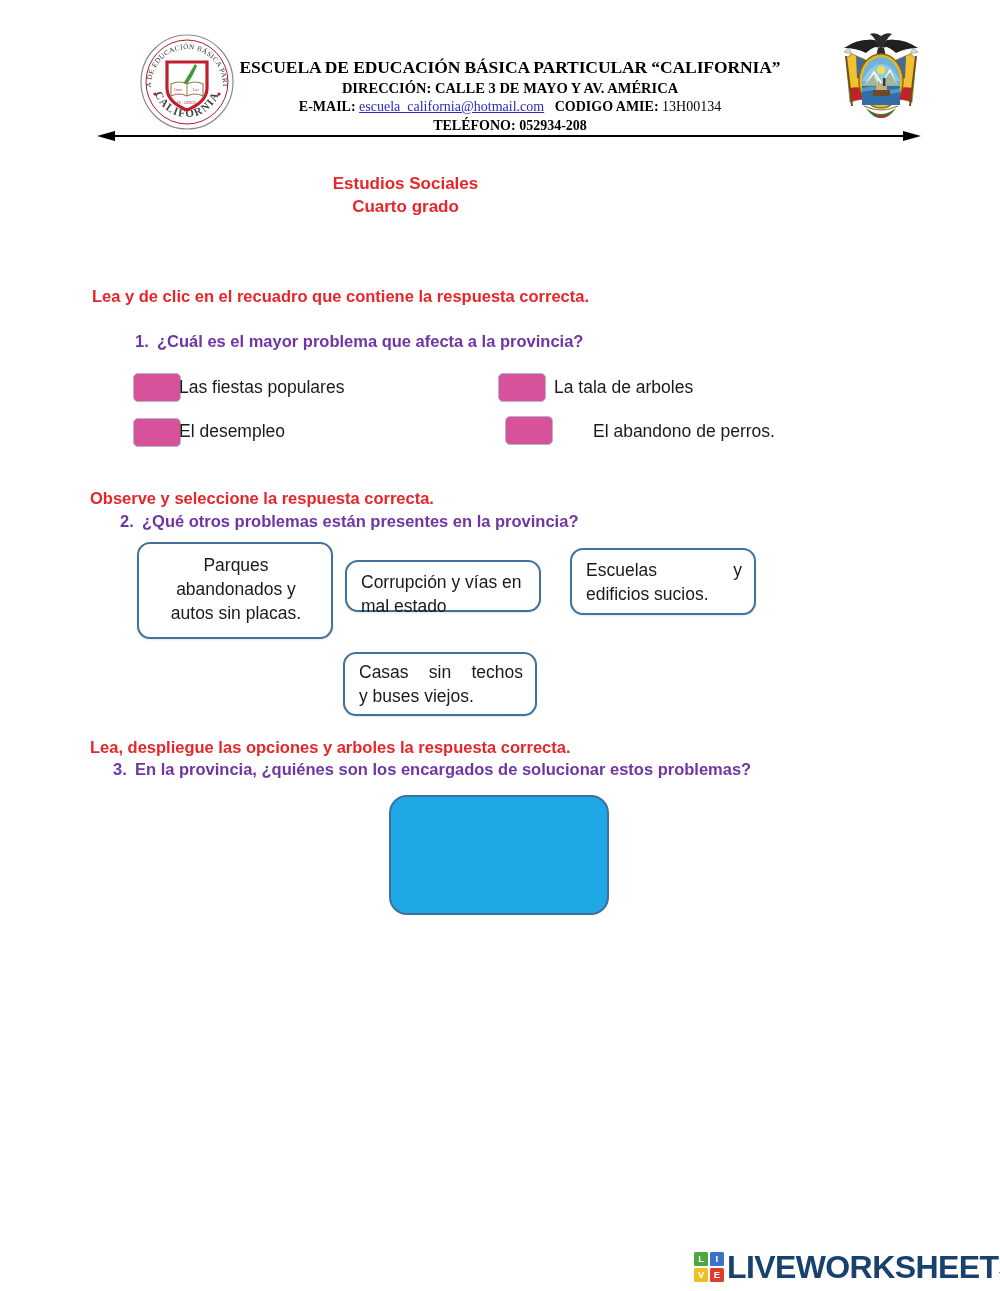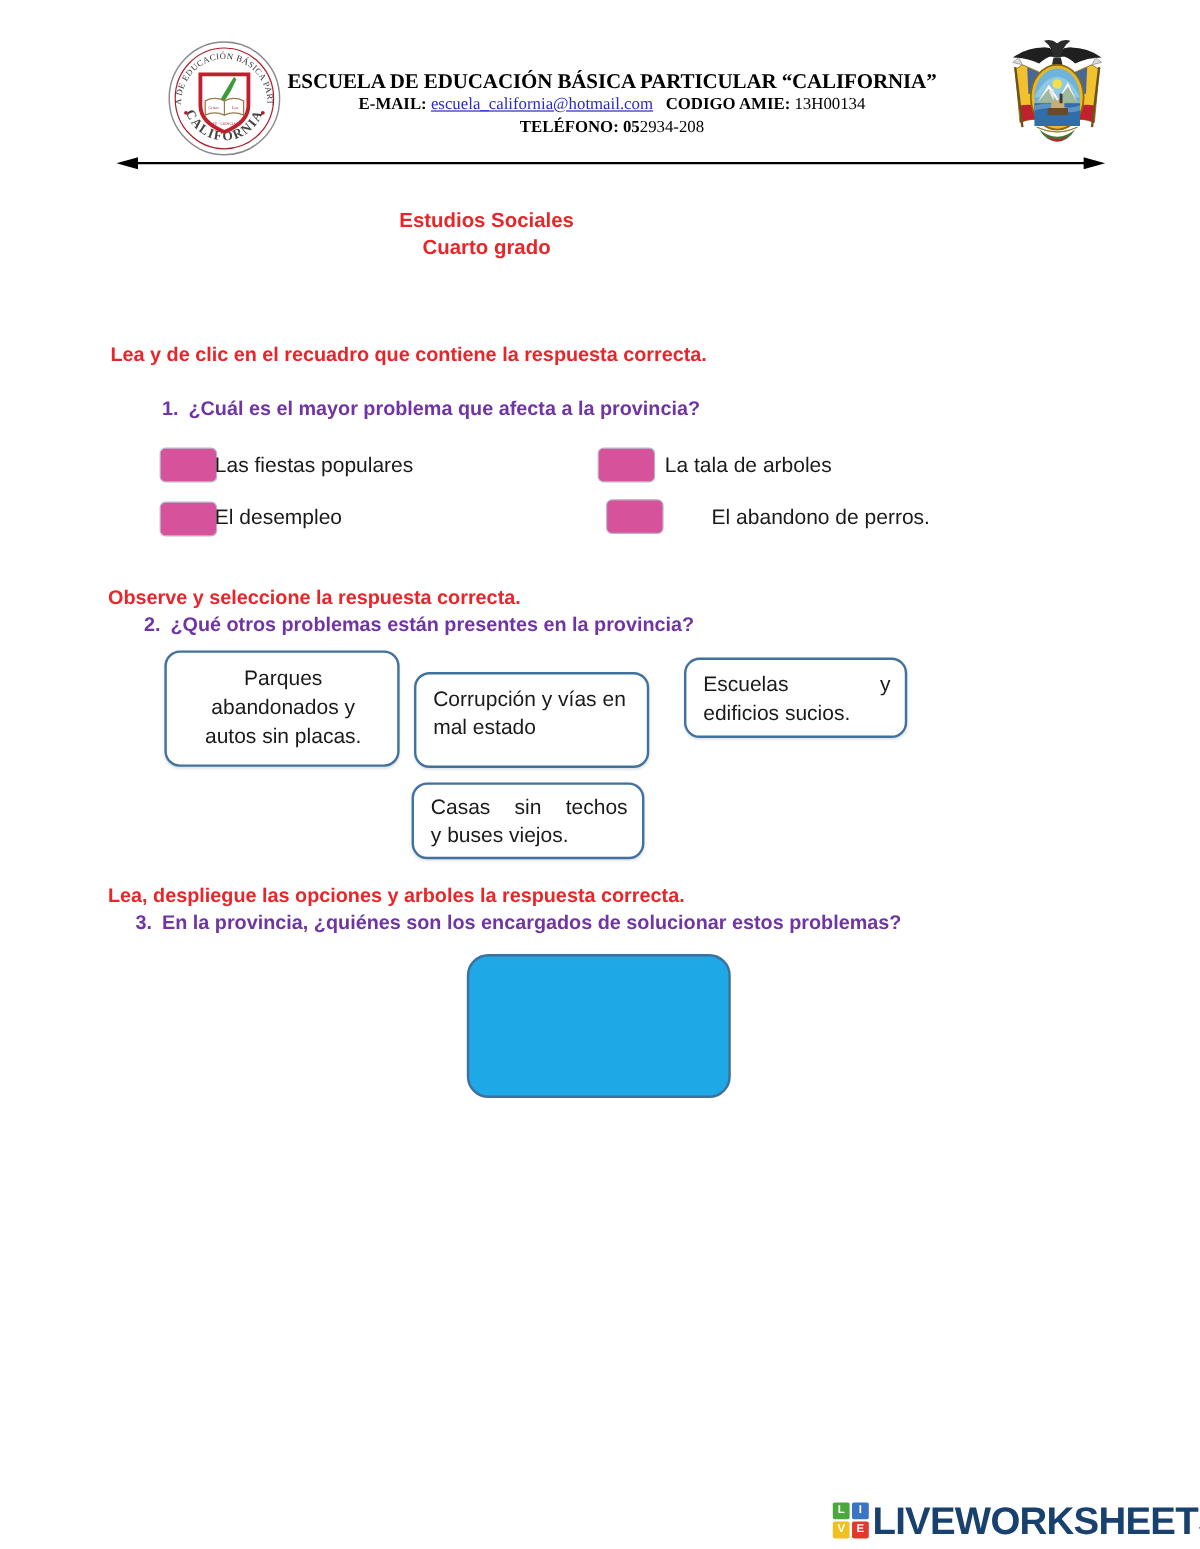--- a/index.html
+++ b/index.html
@@ -66,21 +66,21 @@
     font-weight: normal;
   }
   .hdr-line3 .reg {
     font-weight: normal;
   }
   .hdr-line4 {
     font-size: 14px;
     font-weight: bold;
   }
   .hdr-line4 .reg {
-    font-weight: normal;
+    font-weight: bold;
   }
   .arrow-rule {
     position: absolute;
     left: 97px;
     top: 130px;
     width: 824px;
     height: 12px;
   }
 
   
@@ -156,21 +156,21 @@
     border-radius: 13px;
     background: #ffffff;
     box-sizing: border-box;
     font-size: 17.5px;
     color: #1a1a1a;
     line-height: 24px;
     padding: 9px 12px 9px 14px;
     box-shadow: 0 1px 2px rgba(90,110,130,0.18);
   }
   #answer-box-1 { left: 137px; top: 542px; width: 196px; height: 97px; text-align: center; }
-  #answer-box-2 { left: 345px; top: 560px; width: 196px; height: 80px;
+  #answer-box-2 { left: 345px; top: 560px; width: 196px; height: 52px;
                   padding-top: 8px; }
   #answer-box-3 { left: 570px; top: 548px; width: 186px; height: 67px;
                   padding-top: 8px; text-align: justify; }
   #answer-box-3 .jline { display: block; }
   #answer-box-3 .jline.spread {
     text-align: justify;
     text-align-last: justify;
   }
   #answer-box-4 { left: 343px; top: 652px; width: 194px; height: 64px;
                   padding-top: 6px; }
@@ -256,20 +256,21 @@
     <path d="M 58 32 Q 52 42 46 52 L 49 54 Q 56 44 60 34 Z" fill="#3f9b3a"></path>
     <path d="M 34 52 Q 42 48 50 52 Q 58 48 66 52 L 66 64 Q 58 60 50 64 Q 42 60 34 64 Z" fill="#ffffff" stroke="#9a7a4a" stroke-width="1.1"></path>
     <line x1="50" y1="52" x2="50" y2="64" stroke="#9a7a4a" stroke-width="1"></line>
     <text x="41" y="59" font-family="Liberation Serif, serif" font-size="3.4" fill="#b01c28" text-anchor="middle">Cristo</text>
     <text x="59" y="59" font-family="Liberation Serif, serif" font-size="3.4" fill="#b01c28" text-anchor="middle">Luz</text>
     <text x="50" y="72" font-family="Liberation Serif, serif" font-size="3.2" fill="#b01c28" text-anchor="middle">FE · CIENCIA</text>
   </svg>
 
   <div class="header-text">
     <div class="hdr-line1">ESCUELA DE EDUCACIÓN BÁSICA PARTICULAR “CALIFORNIA”</div>
+    <div class="hdr-line2">DIRECCIÓN: CALLE 3 DE MAYO Y AV. AMÉRICA</div>
     <div class="hdr-line3">
       <span>E-MAIL:</span>
       <span class="mail-link">escuela_california@hotmail.com</span>
       &nbsp;
       <span>CODIGO AMIE:</span>
       <span class="reg">13H00134</span>
     </div>
     <div class="hdr-line4">
       <span>TELÉFONO: 05</span><span class="reg">2934-208</span>
     </div>

